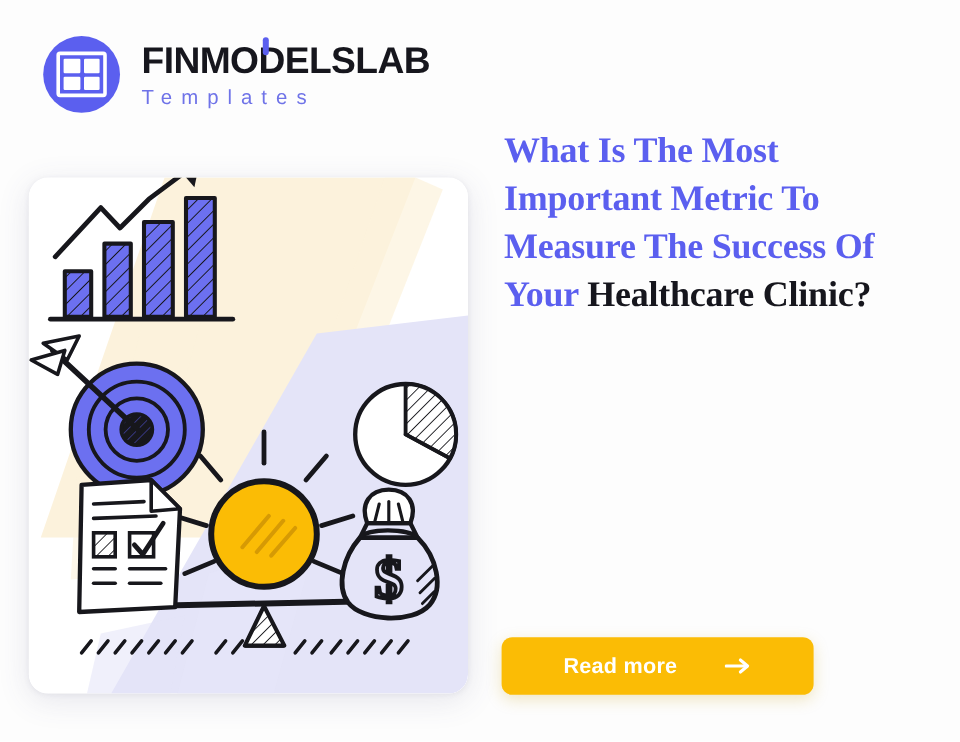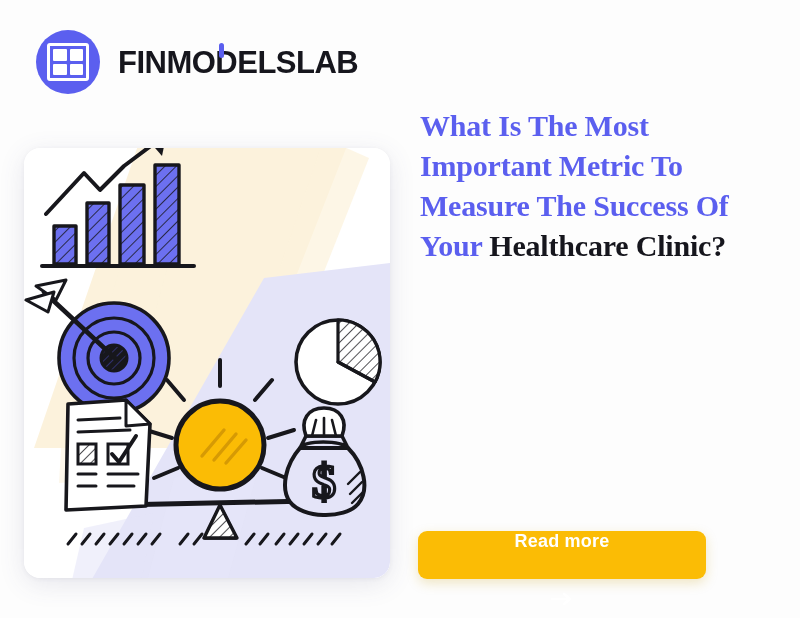--- a/index.html
+++ b/index.html
@@ -47,25 +47,25 @@
   
   .headline{
     position:absolute;left:420px;top:86px;width:356px;
     font-size:30px;font-weight:bold;line-height:1.33;color:#5B5FEF;
     letter-spacing:-0.2px;
     font-family:Liberation Serif, serif;
   }
   .headline .tail{color:#16161d;}
 
   .cta{
-    position:absolute;left:418px;top:531px;width:288px;height:48px;
+    position:absolute;left:418px;top:531px;width:260px;height:48px;
     background:#FBBC05;border:none;border-radius:9px;
     box-shadow:0 4px 12px rgba(200,160,20,.25);
-    display:flex;align-items:center;justify-content:space-between;gap:40px;
-    cursor:pointer;padding:0;flex-direction:column;
+    display:flex;align-items:center;justify-content:center;gap:40px;
+    cursor:pointer;padding:0;
   }
   .cta-label{color:#fff;font-size:18px;font-weight:bold;letter-spacing:.2px;}
   .cta-arrow{display:flex;align-items:center;}
 </style>
 </head>
 <body>
 
 <div id="stage">
 
   <div class="brand">
@@ -75,20 +75,21 @@
           <i></i>
           <i></i>
           <i></i>
       </div>
     </div>
     <div class="brand-text">
       <div class="brand-name">
         <span>FINMODELSLAB</span>
         <span class="brand-o-bar"></span>
       </div>
+      <div class="brand-sub">Templates</div>
     </div>
   </div>
 
   <div class="illus-card">
     <svg viewBox="0 0 366 430" xmlns="http://www.w3.org/2000/svg">
       <defs>
         <pattern id="hatchBlue" width="8" height="8" patternTransform="rotate(45)" patternUnits="userSpaceOnUse">
           <rect width="8" height="8" fill="#6C70F0"></rect>
           <line x1="0" y1="0" x2="0" y2="8" stroke="#17171c" stroke-width="1.6"></line>
         </pattern>

